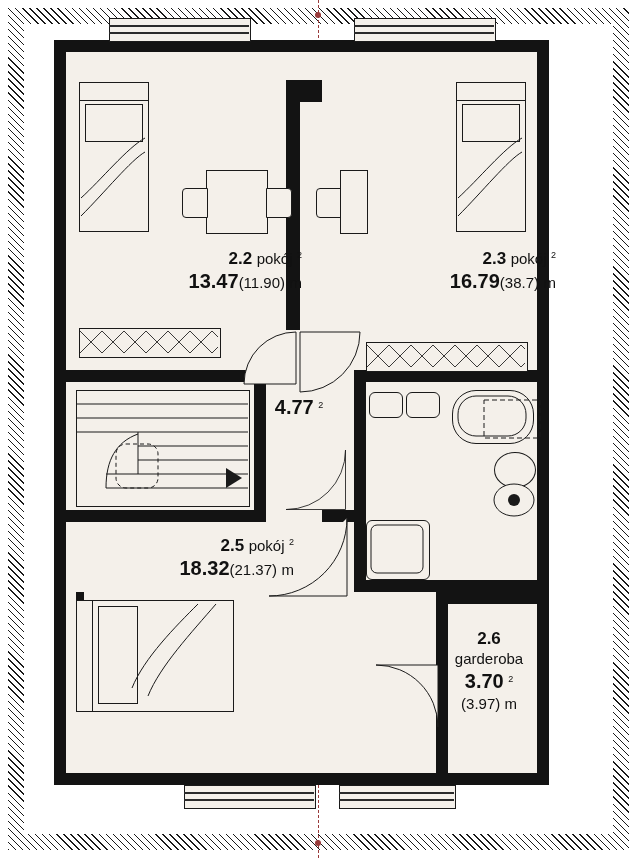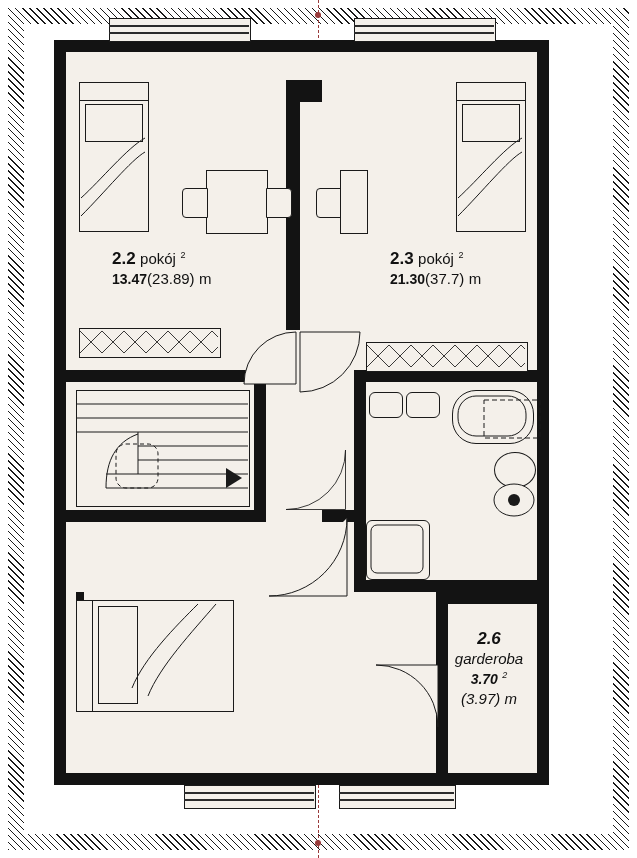--- a/index.html
+++ b/index.html
@@ -19,24 +19,24 @@
   .wall{position:absolute;background:#131313;}
   .room{position:absolute;background:#f4f0ea;}
   .thinline{position:absolute;background:#2a2a2a;}
 
   
   .axis-v{position:absolute;left:262px;top:0;width:0;height:858px;
      border-left:1px dashed #9a3b3b;}
   .axis-dot{position:absolute;left:259px;width:6px;height:6px;border-radius:50%;background:#9a3b3b;}
 
   
-  .lbl{position:absolute;color:#111;text-align:left;white-space:nowrap;}
+  .lbl{position:absolute;color:#111;text-align:right;white-space:nowrap;}
   .lbl .num{font-size:17px;font-weight:700;}
   .lbl .nm{font-size:15px;}
-  .lbl .area{font-size:14px;font-weight:700;}
+  .lbl .area{font-size:20px;font-weight:700;}
   .lbl .area2{font-size:15px;}
   .lbl .sup{font-size:9px;vertical-align:super;}
   .row{line-height:1.25;}
 
   
   .fx{position:absolute;border:1.5px solid #1a1a1a;background:#f4f0ea;}
   .crossh{position:absolute;background:
      linear-gradient(45deg,transparent 48%,#1a1a1a 48%,#1a1a1a 52%,transparent 52%),
      linear-gradient(-45deg,transparent 48%,#1a1a1a 48%,#1a1a1a 52%,transparent 52%);
      background-size:22px 100%;}
@@ -192,45 +192,60 @@
     </svg>
     <div class="wall" style="left:22px;top:552px;width:8px;height:8px;"></div>
 
     <div class="lbl" style="left:58px;top:208px;width:190px;">
       <div class="row">
         <span class="num">2.2</span>
         <span class="nm">pokój</span>
         <span class="sup">2</span>
       </div>
       <div class="row">
-        <span class="area">13.47</span><span class="area2">(23.89)</span>
+        <span class="area">13.47</span><span class="area2">(11.90)</span>
         <span class="area2">m</span>
       </div>
     </div>
 
-    <div class="lbl" style="left:336px;top:208px;width:190px;">
+    <div class="lbl" style="left:312px;top:208px;width:190px;">
       <div class="row">
         <span class="num">2.3</span>
         <span class="nm">pokój</span>
         <span class="sup">2</span>
       </div>
       <div class="row">
-        <span class="area">21.30</span><span class="area2">(37.7)</span>
+        <span class="area">16.79</span><span class="area2">(38.7)</span>
         <span class="area2">m</span>
       </div>
     </div>
 
     <div class="lbl" style="left:185px;top:355px;width:120px;text-align:center;">
+      <div class="row">
+        <span class="area">4.77</span>
+        <span class="sup">2</span>
+      </div>
     </div>
 
     <div class="lbl" style="left:310px;top:420px;width:180px;">
     </div>
 
-
-    <div class="lbl" style="left:385px;top:588px;width:100px;text-align:center;font-style:italic;">
+    <div class="lbl" style="left:50px;top:495px;width:190px;">
+      <div class="row">
+        <span class="num">2.5</span>
+        <span class="nm">pokój</span>
+        <span class="sup">2</span>
+      </div>
+      <div class="row">
+        <span class="area">18.32</span><span class="area2">(21.37)</span>
+        <span class="area2">m</span>
+      </div>
+    </div>
+
+    <div class="lbl" style="left:385px;top:588px;width:100px;text-align:center;">
       <div class="row">
         <span class="num">2.6</span>
       </div>
       <div class="row">
         <span class="nm">garderoba</span>
       </div>
       <div class="row">
         <span class="area">3.70</span>
         <span class="sup">2</span>
       </div>

